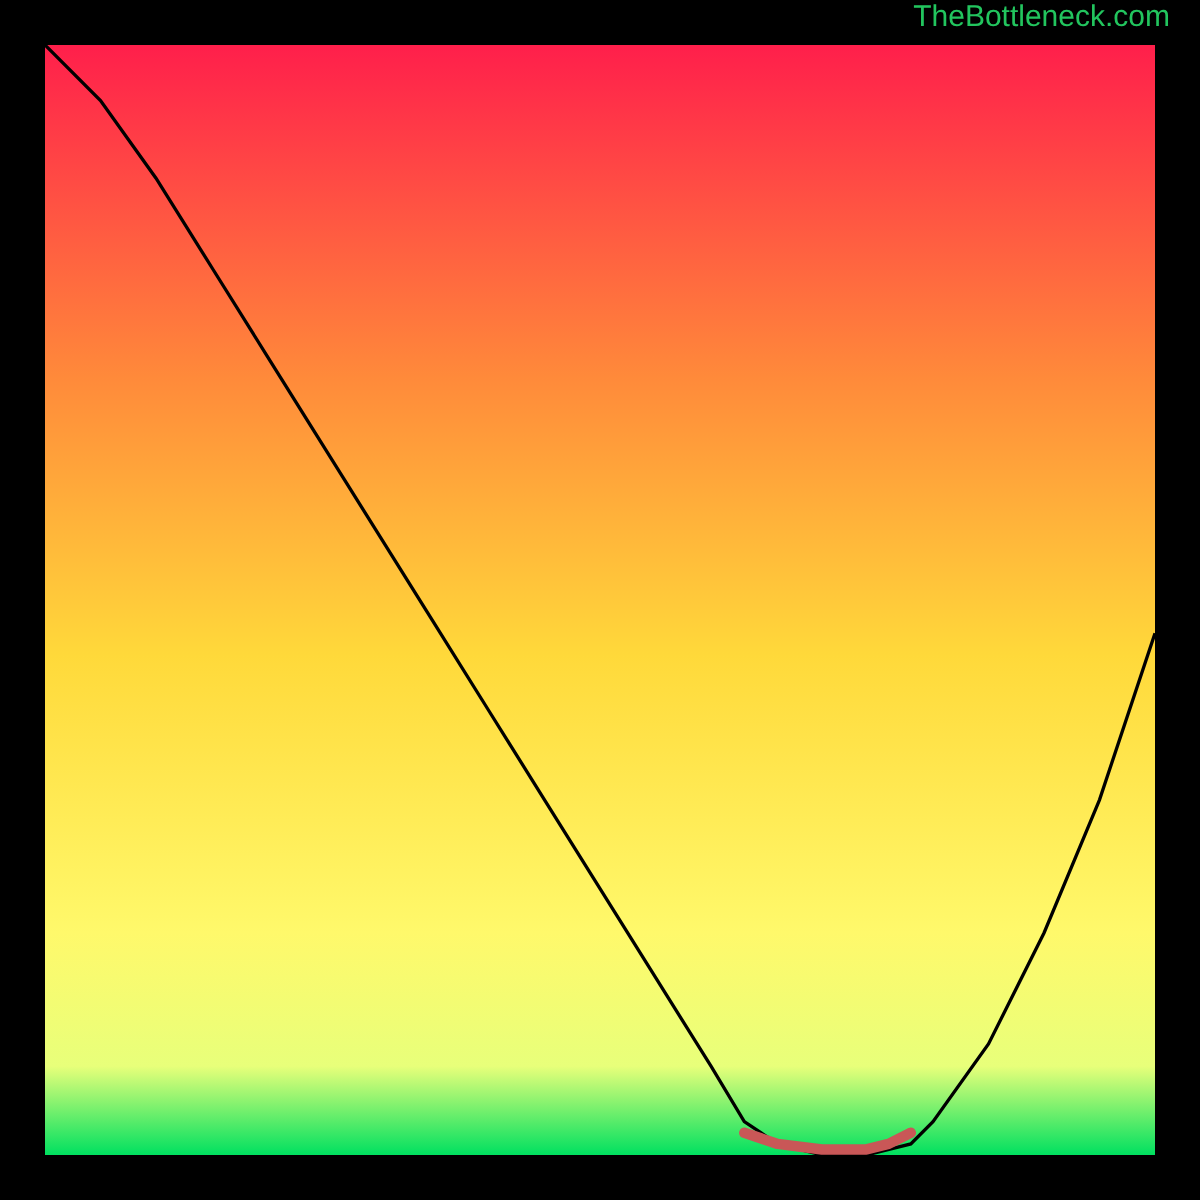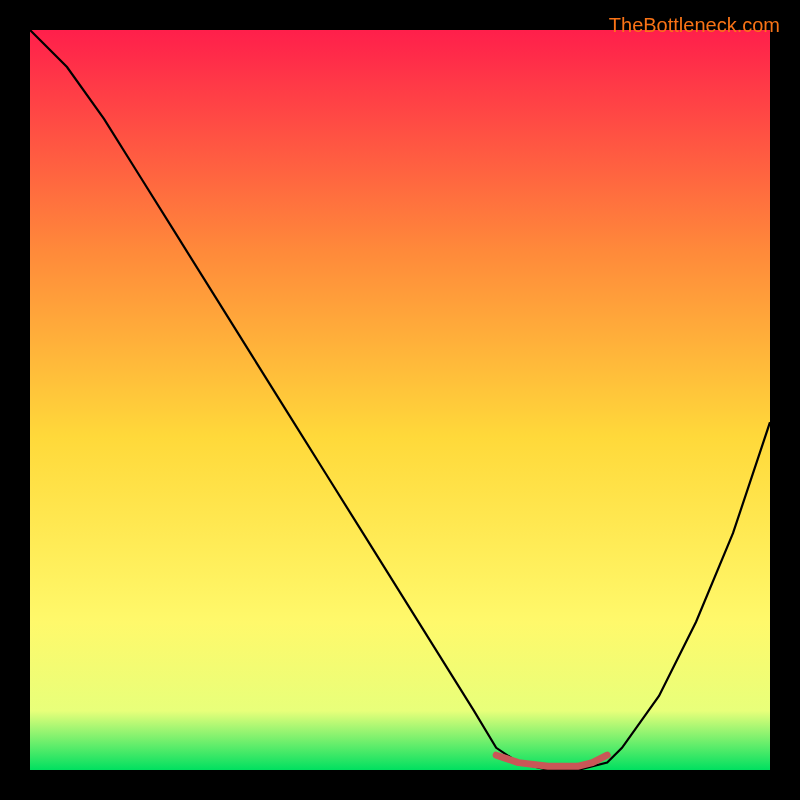--- a/index.html
+++ b/index.html
@@ -6,23 +6,23 @@
     margin: 0;
     padding: 0;
     width: 800px;
     height: 800px;
     background: #000;
     font-family: Arial, sans-serif;
     position: relative;
   }
   .watermark {
     position: absolute;
-    top: 14px;
+    top: 0;
     right: 20px;
-    color: #f97316;
+    color: #22c55e;
     font-size: 20px;
     font-weight: 500;
     z-index: 10;
   }
   .chart-wrap {
     position: absolute;
     left: 30px;
     top: 30px;
     width: 740px;
     height: 740px;

